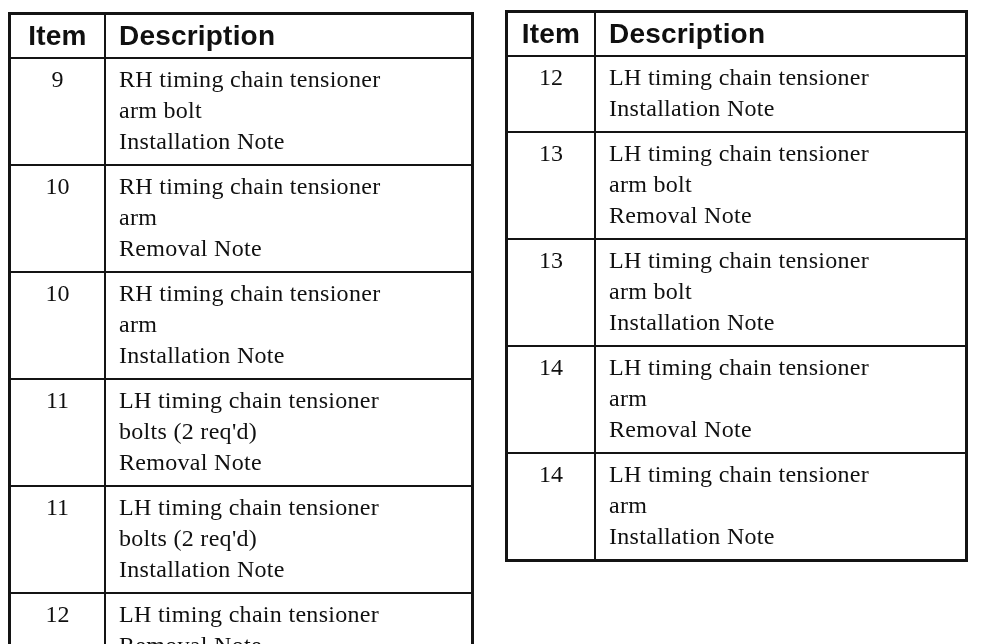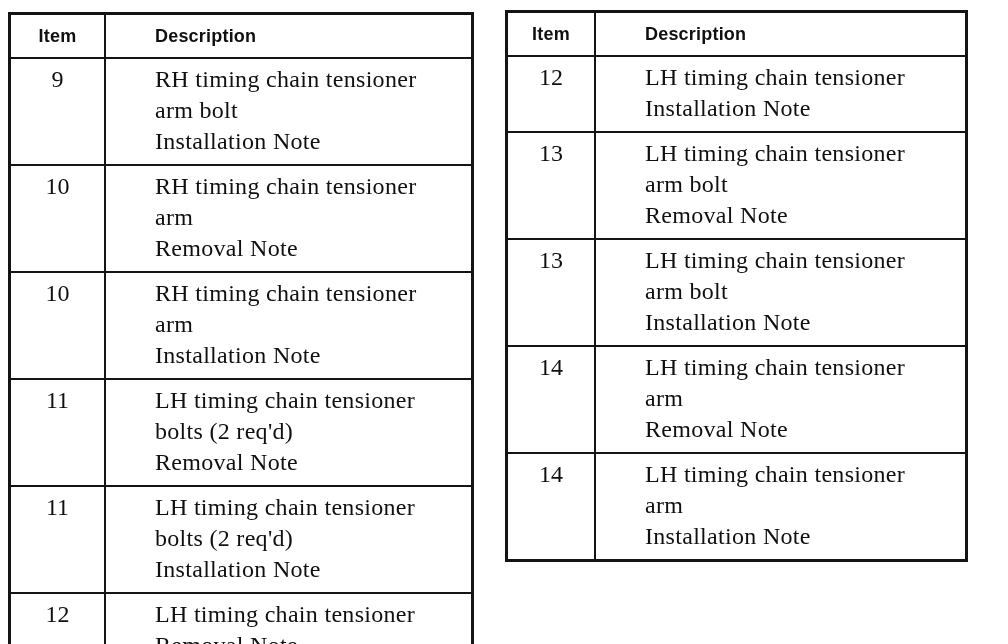--- a/index.html
+++ b/index.html
@@ -46,26 +46,25 @@
     line-height: 31px;
   }
   .parts-table.right .item-col { flex: 0 0 88px; }
   .desc-col {
     flex: 1 1 auto;
     padding: 5px 8px 7px 13px;
     font-size: 24px;
     line-height: 31px;
     white-space: pre-line;
     letter-spacing: 0.3px;
-    margin-left: 36px;
   }
   .header-row .cell {
     font-family: "Liberation Sans", sans-serif;
     font-weight: bold;
-    font-size: 18px;
+    font-size: 28px;
     line-height: 26px;
     padding-top: 8px;
     padding-bottom: 8px;
     white-space: normal;
     letter-spacing: 0.2px;
   }
   .header-row .item-col { padding-top: 8px; }
 </style>
 </head>
 <body>

